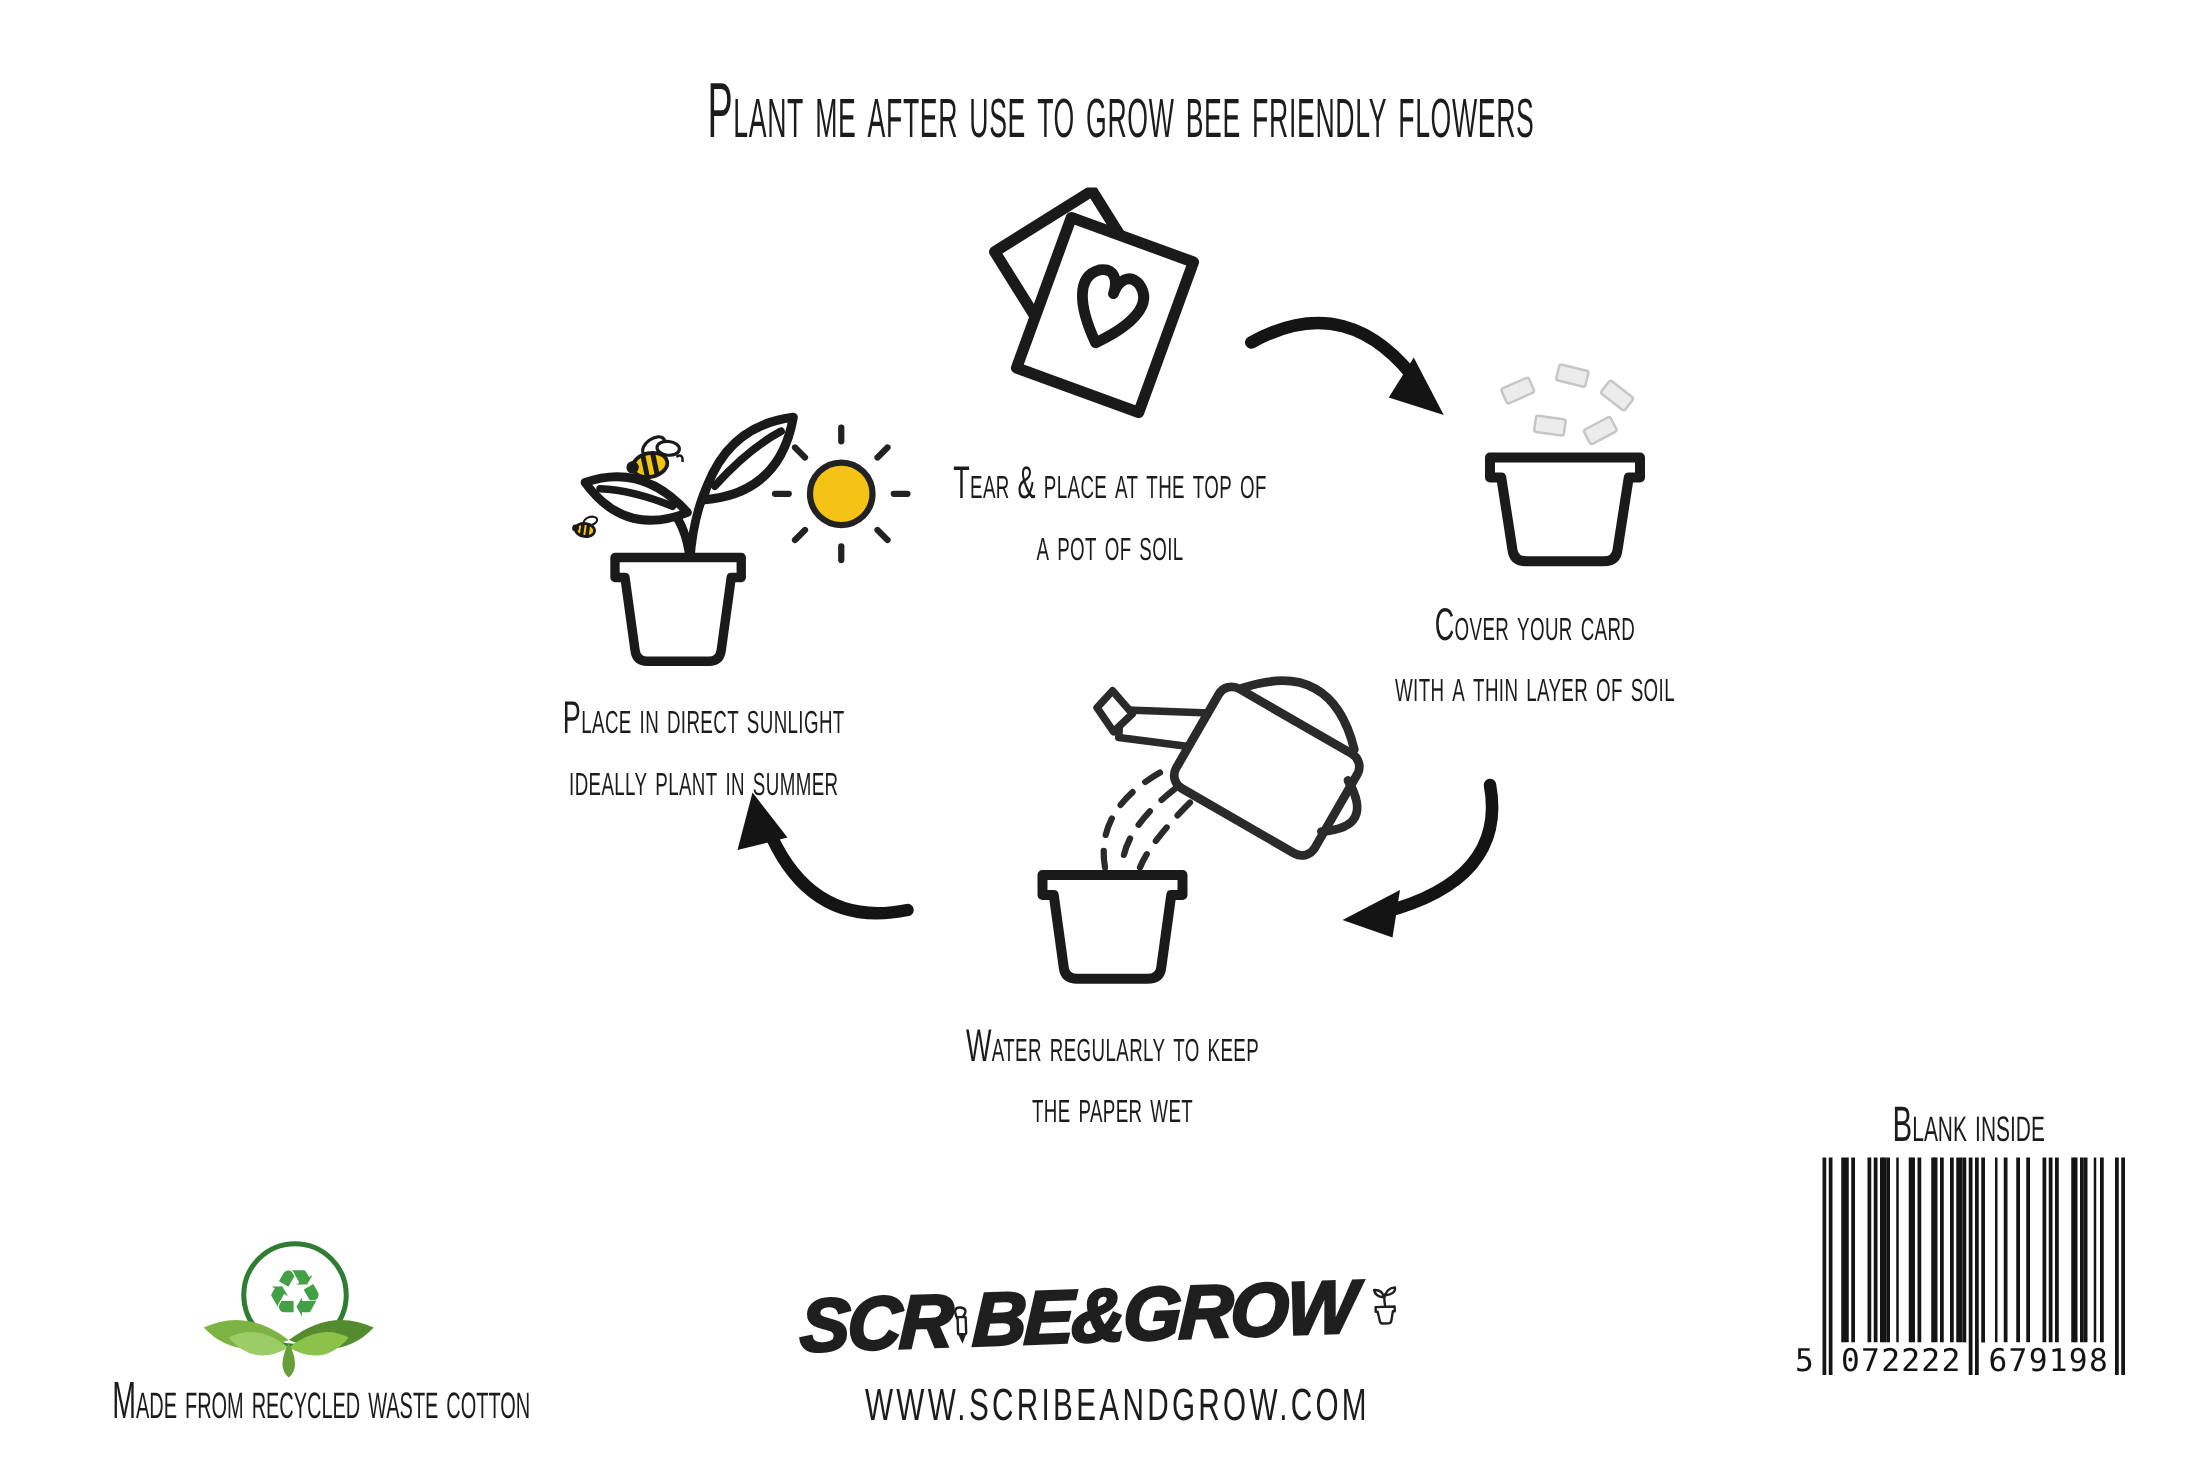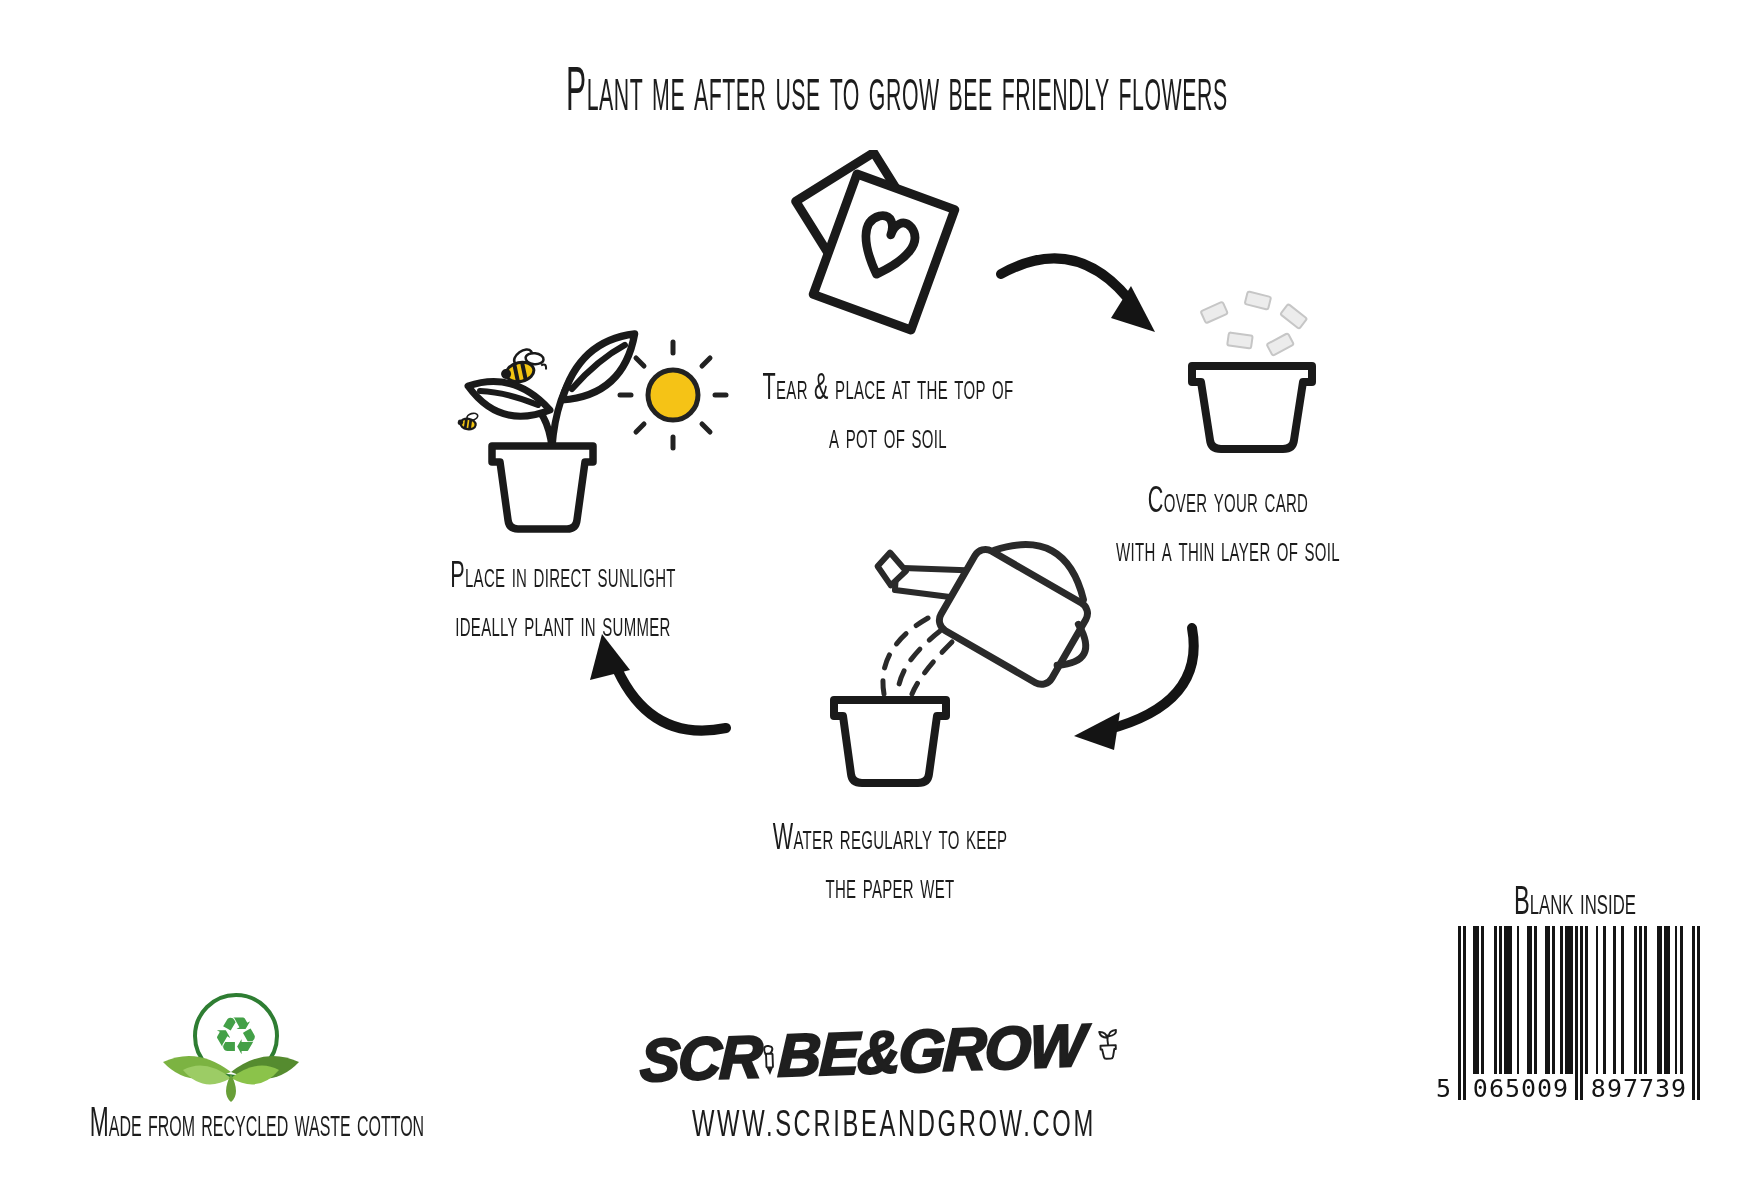--- a/index.html
+++ b/index.html
@@ -239,17 +239,17 @@
         <div class="bar" style="left: 198.695px; width: 2.89737px;"></div>
         <div class="bar" style="left: 201.242px; width: 2.89737px;"></div>
         <div class="bar" style="left: 206.337px; width: 2.89737px;"></div>
         <div class="bar" style="left: 208.884px; width: 2.89737px;"></div>
         <div class="bar" style="left: 216.526px; width: 2.89737px;"></div>
         <div class="bar" style="left: 221.621px; width: 2.89737px;"></div>
         <div class="bar guard" style="left: 234.358px; width: 2.89737px;"></div>
         <div class="bar guard" style="left: 239.453px; width: 2.89737px;"></div>
       </div>
     <span class="bc-digit bc-first">5</span>
-    <span class="bc-digit bc-g1">065009</span>
-    <span class="bc-digit bc-g2">897739</span>
+    <span class="bc-digit bc-g1">072222</span>
+    <span class="bc-digit bc-g2">679198</span>
   </div>
 
 </div>
 
 </body></html>

